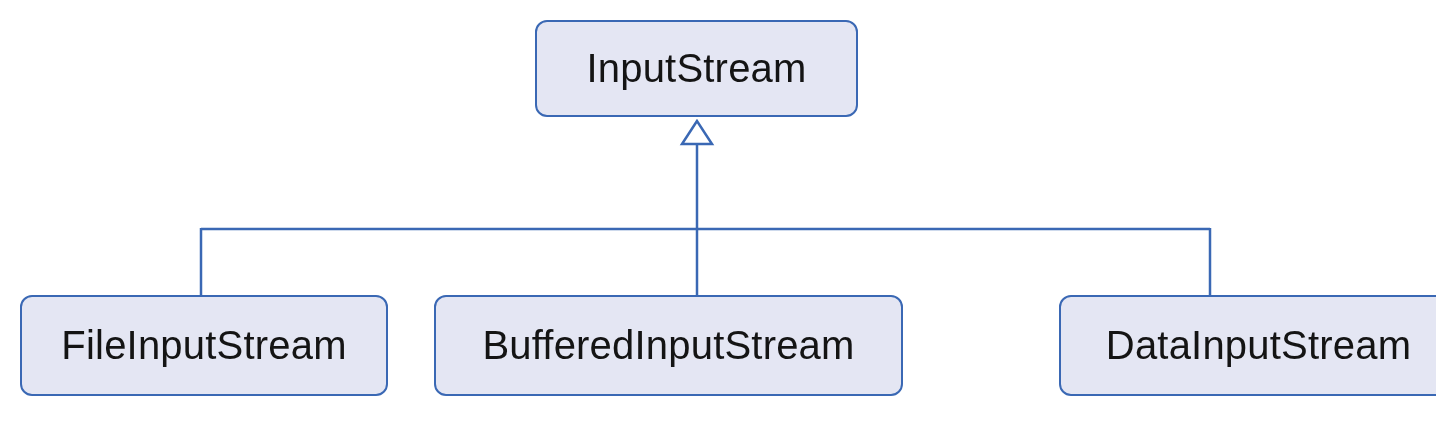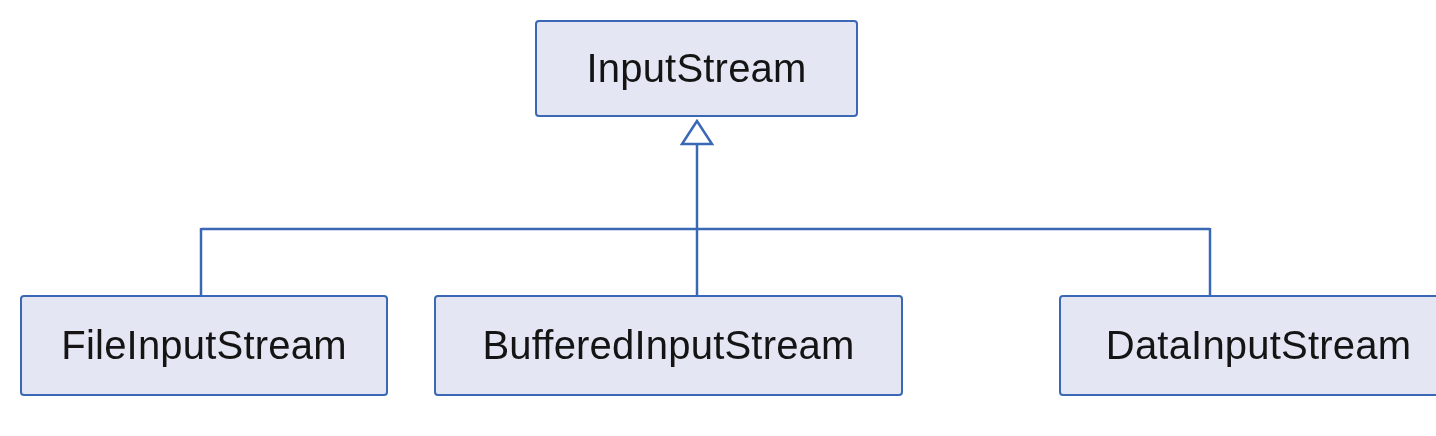--- a/index.html
+++ b/index.html
@@ -32,21 +32,21 @@
   }
   .connectors line { fill: none; }
   .connectors polygon { fill: var(--bg-color); stroke-linejoin: miter; }
   .node {
     position: absolute;
     display: flex;
     align-items: center;
     justify-content: center;
     background: var(--node-fill);
     border: 2.5px solid var(--line-color);
-    border-radius: 4px;
+    border-radius: 12px;
     font-size: 40px;
     color: var(--text-color);
     letter-spacing: 0.2px;
     white-space: nowrap;
   }
   .node-parent            { left: 535px;  top: 20px;  width: 323px; height: 97px;  }
   .node-child-file        { left: 20px;   top: 295px; width: 368px; height: 101px; text-align: center; }
   .node-child-buffered    { left: 434px;  top: 295px; width: 469px; height: 101px; }
   .node-child-data        { left: 1059px; top: 295px; width: 399px; height: 101px; }
 </style>

